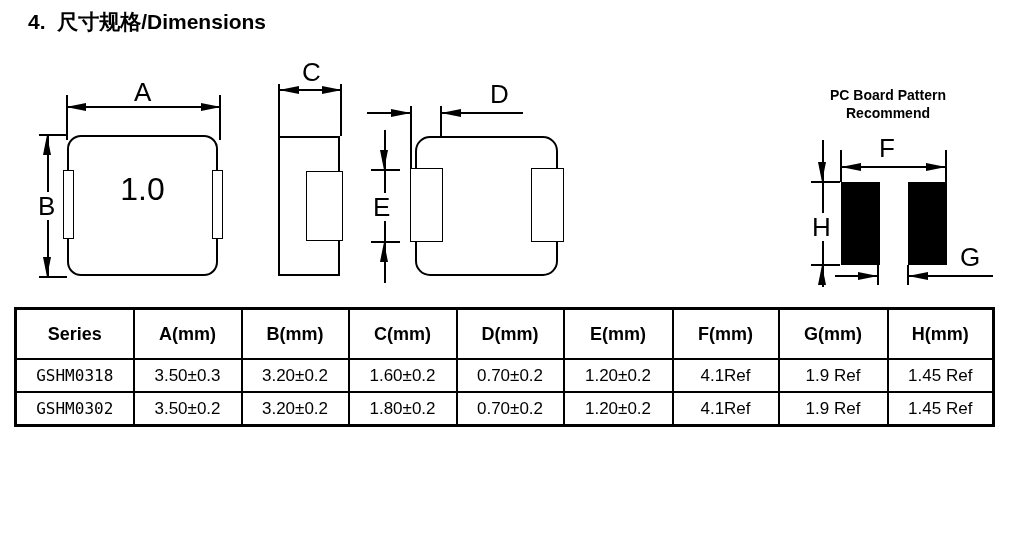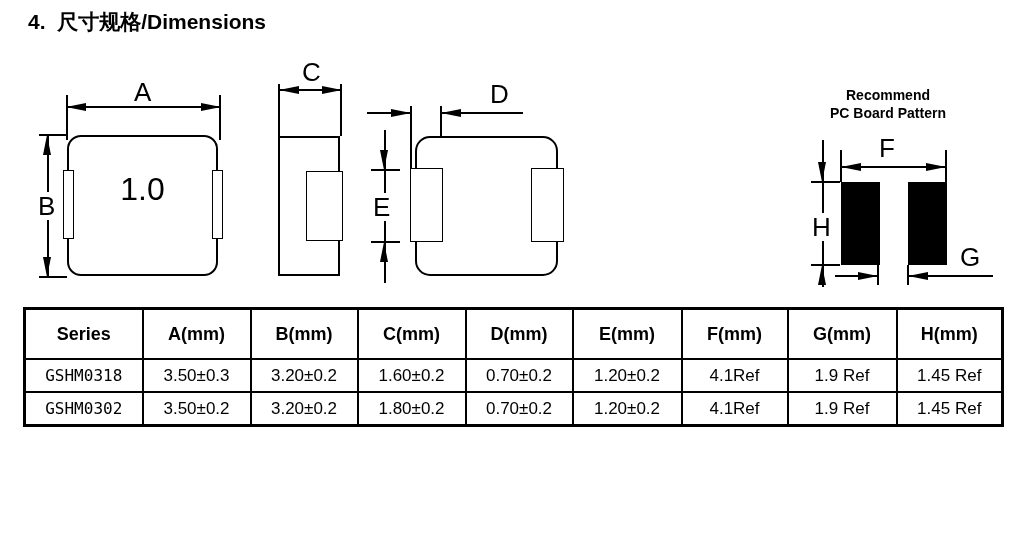--- a/index.html
+++ b/index.html
@@ -16,21 +16,21 @@
   .arr-l{border-top:4px solid transparent;border-bottom:4px solid transparent;border-right:20px solid #000;}
   .arr-r{border-top:4px solid transparent;border-bottom:4px solid transparent;border-left:20px solid #000;}
   .arr-u{border-left:4px solid transparent;border-right:4px solid transparent;border-bottom:20px solid #000;}
   .arr-d{border-left:4px solid transparent;border-right:4px solid transparent;border-top:20px solid #000;}
   .dimlabel{position:absolute;font-size:26px;line-height:1;background:#fff;padding:1px 3px;}
   .part-marking{position:absolute;left:67px;top:135px;width:151px;height:109px;
                 display:flex;align-items:center;justify-content:center;font-size:32px;}
   .pcb-heading{position:absolute;left:805px;top:86px;width:166px;text-align:center;
                font-size:14px;font-weight:bold;line-height:18px;}
   
-  table.dims{position:absolute;left:23px;top:307px;width:978px;border-collapse:collapse;
+  table.dims{position:absolute;left:14px;top:307px;width:978px;border-collapse:collapse;
              table-layout:fixed;border:3px solid #000;}
   table.dims th,table.dims td{border:2px solid #000;text-align:center;vertical-align:middle;padding:0;}
   table.dims th{height:48px;font-size:18px;font-weight:bold;font-family:"Liberation Sans",sans-serif;}
   table.dims td{height:31px;font-size:17px;}
   table.dims td.series{font-family:"DejaVu Sans Mono","Liberation Mono",monospace;font-size:16px;}
   .marking-note{position:absolute;left:28px;top:509px;font-size:19px;font-weight:bold;}
 </style>
 </head>
 <body>
 
@@ -91,22 +91,22 @@
     <div class="arr arr-l" style="left:441px;top:109px;"></div>
     <div class="dimlabel" style="left:487px;top:80px;">D</div>
 
     <div class="outline" style="left:415px;top:136px;width:143px;height:140px;border-radius:15px;"></div>
     <div class="outline-thin" style="left:410px;top:168px;width:33px;height:74px;"></div>
     <div class="outline-thin" style="left:531px;top:168px;width:33px;height:74px;"></div>
   </div>
 
   <div>
     <div class="pcb-heading">
+      <div>PC Board Pattern</div>
       <div>Recommend</div>
-      <div>PC Board Pattern</div>
     </div>
 
     <div class="vline" style="left:840px;top:150px;height:32px;"></div>
     <div class="vline" style="left:945px;top:150px;height:32px;"></div>
     <div class="hline" style="left:840px;top:166px;width:107px;"></div>
     <div class="arr arr-l" style="left:841px;top:163px;"></div>
     <div class="arr arr-r" style="left:926px;top:163px;"></div>
     <div class="dimlabel" style="left:876px;top:134px;">F</div>
 
     <div class="pad" style="left:841px;top:182px;width:39px;height:83px;"></div>

